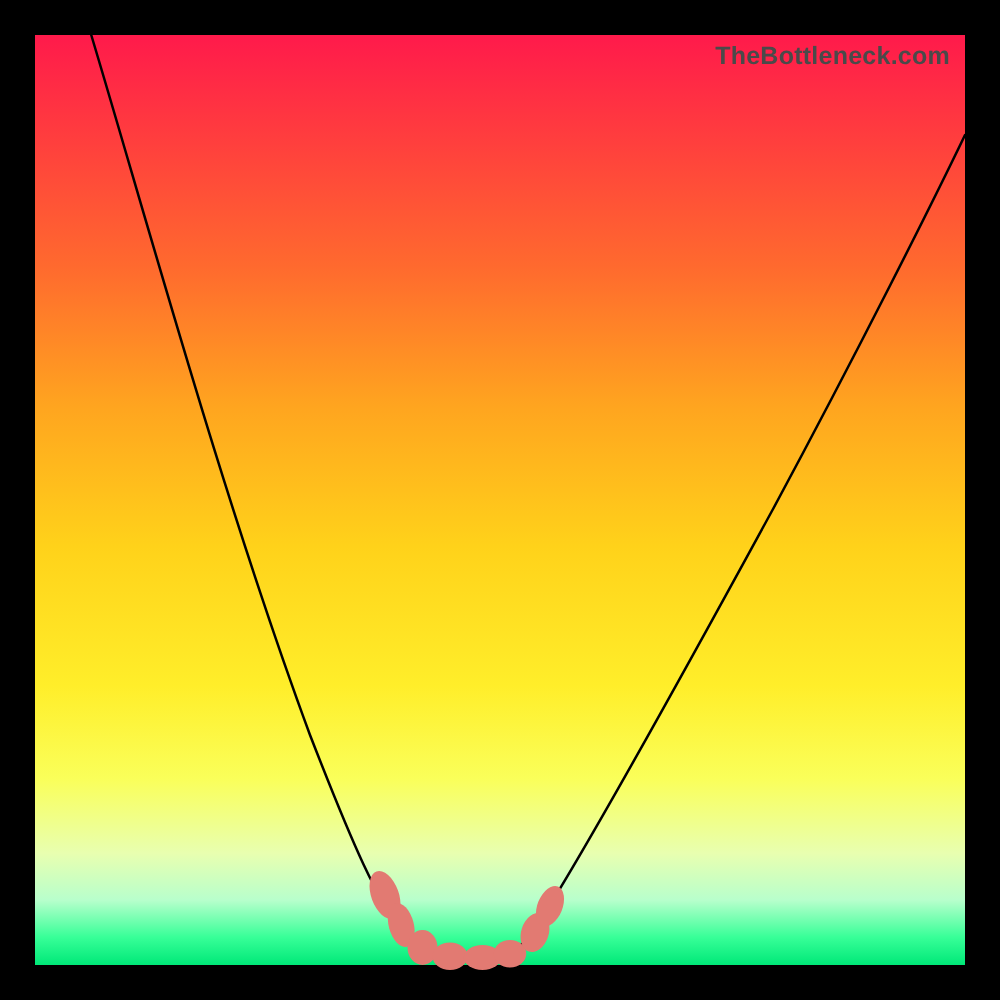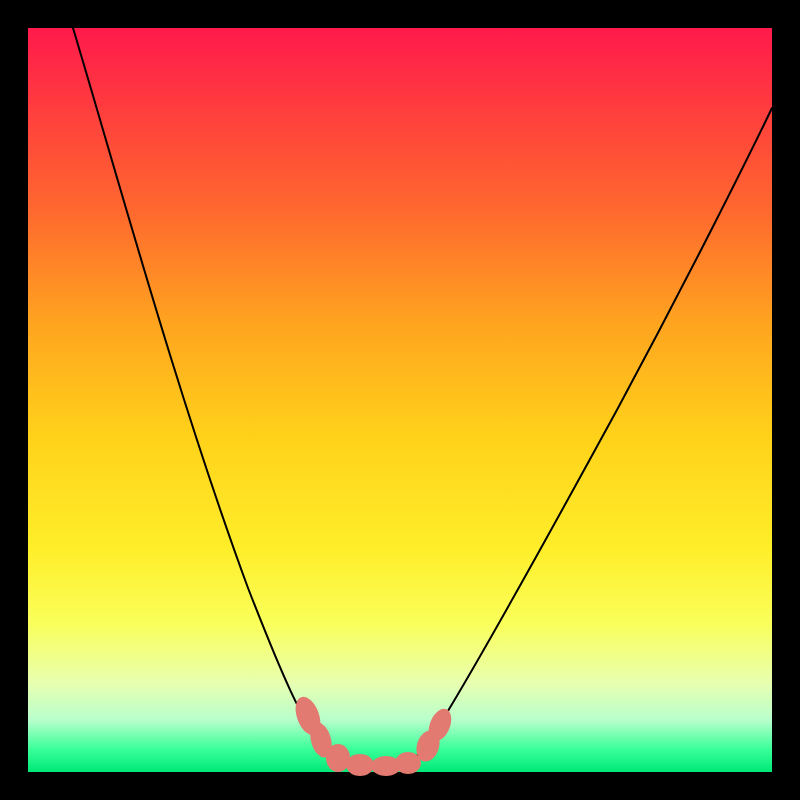--- a/index.html
+++ b/index.html
@@ -55,20 +55,21 @@
   .blob {
     fill: #e27a72;
     stroke: none;
   }
 </style>
 </head>
 <body>
 
 <div class="frame">
   <div class="plot-area">
+    <div class="watermark">TheBottleneck.com</div>
 
     <svg class="curve" viewBox="0 0 744 744">
 
       <path class="curve-path" d="M 45 0
            C 90 150, 150 370, 220 560
            C 255 650, 275 695, 292 712
            C 310 730, 335 738, 355 738
            C 375 738, 388 732, 398 718
            C 430 670, 500 545, 590 380
            C 660 250, 720 130, 744 80"></path>

